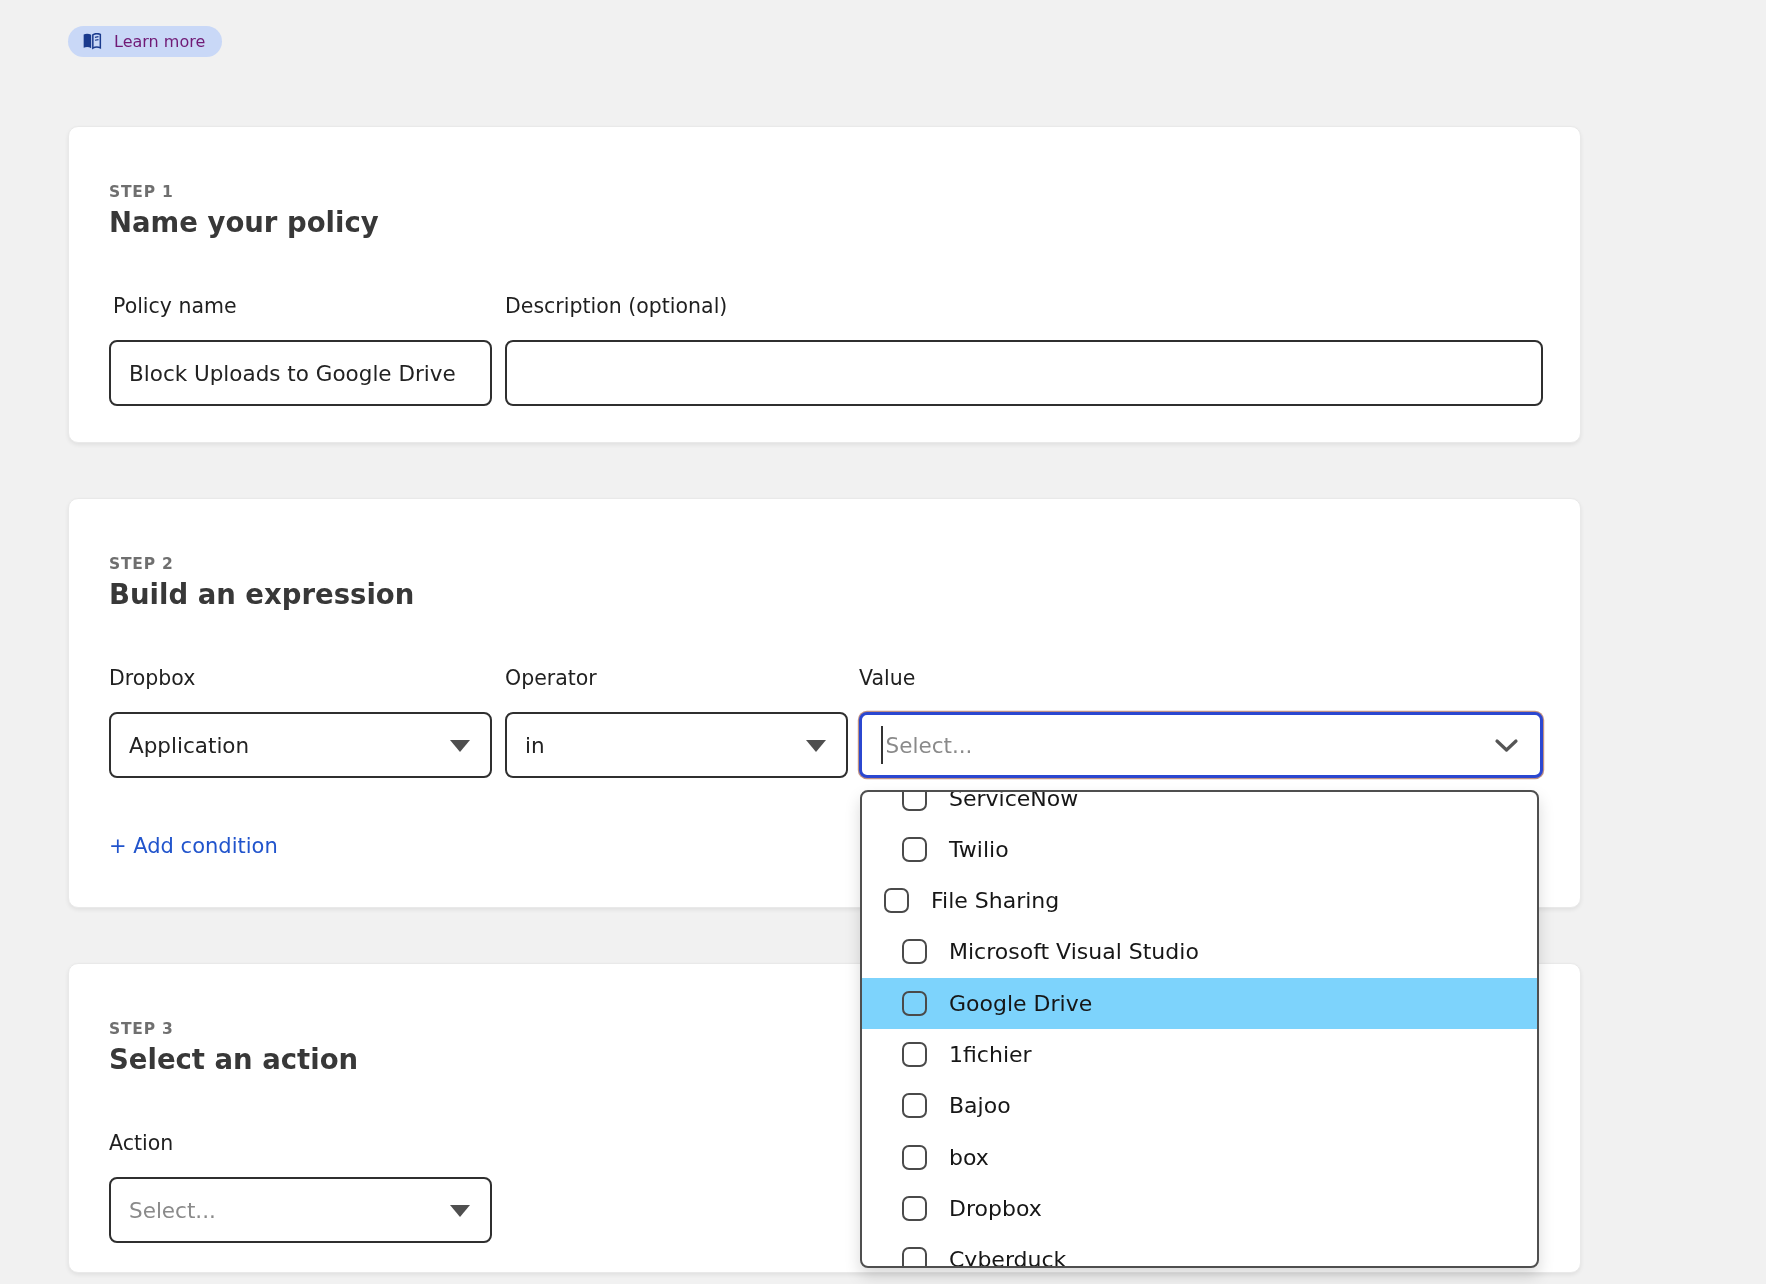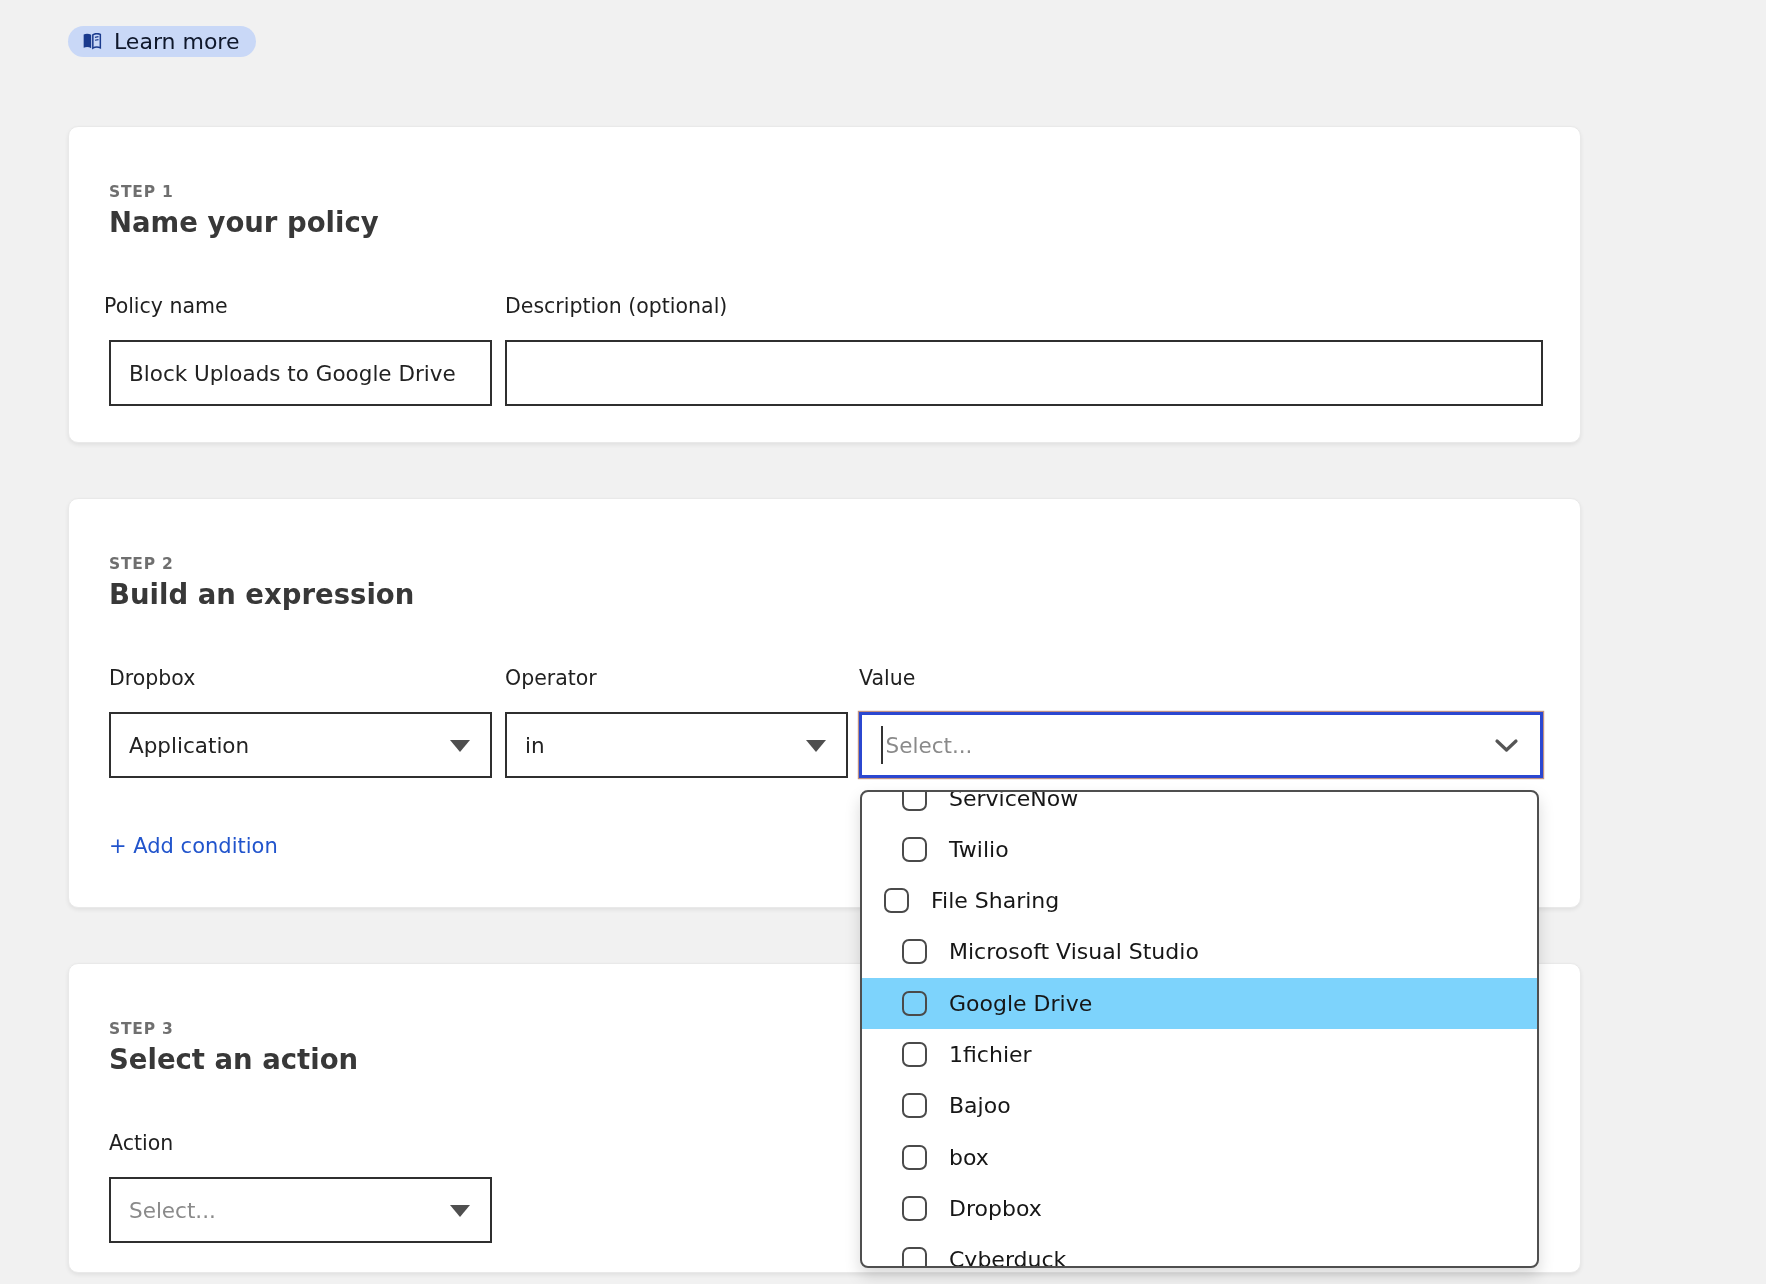--- a/index.html
+++ b/index.html
@@ -1,35 +1,35 @@
 <!DOCTYPE html>
 <html><head>
 <meta charset="utf-8">
 <style>
   * { margin:0; padding:0; box-sizing:border-box; }
   html,body { width:1766px; height:1284px; }
   body { background:#f1f1f1; font-family:"DejaVu Sans",sans-serif; position:relative; overflow:hidden; }
 
   .pill { position:absolute; left:68px; top:26px; height:31px; border-radius:16px;
           background:#c9d8f7; display:flex; align-items:center; padding:0 17px 0 14px; gap:12px; cursor:pointer; }
-  .pill-label { font-size:22px; color:#0f172a; }
+  .pill-label { font-size:16px; color:#701a75; }
 
   .card { position:absolute; left:68px; width:1513px; background:#fff; border:1px solid #e9e9e9;
           border-radius:10px; box-shadow:0 2px 4px rgba(0,0,0,.07); }
   #card1 { top:126px; height:317px; }
   #card2 { top:498px; height:410px; }
   #card3 { top:963px; height:310px; }
 
   .card-step { position:absolute; left:40px; top:44px; font-size:15.5px; font-weight:bold;
                color:#6f6f6f; letter-spacing:.8px;margin-top:12px; }
   .card-title { position:absolute; left:40px; top:79px; font-size:27.5px; font-weight:bold; color:#383838; }
   .f-label { position:absolute; top:167px; font-size:20.5px; color:#1f1f1f; }
 
   .ibox { position:absolute; top:213px; height:66px; background:#fff; border:2px solid #2f2f2f;
-          border-radius:0; display:flex; align-items:center; padding:0 18px; font-size:21.5px; color:#222; white-space:nowrap; }
+          border-radius:8px; display:flex; align-items:center; padding:0 18px; font-size:21.5px; color:#222; white-space:nowrap; }
   .tri { position:absolute; right:20px; top:50%; margin-top:-5px; width:0; height:0;
          border-left:10px solid transparent; border-right:10px solid transparent; border-top:12px solid #4f4f4f; }
   .placeholder { color:#8a8a8a; }
 
   #value-select { border:3px solid #2b47d0; box-shadow:0 0 0 1.2px rgba(140,55,30,.55); padding:0 19px; }
   .caret-bar { width:1.6px; height:38px; background:#333; margin-right:3px; }
   .chev { position:absolute; right:21px; top:50%; margin-top:-7px; }
 
   .add-link { position:absolute; left:40px; top:335px; font-size:21px; color:#2154cc; cursor:pointer; }
 
@@ -52,21 +52,21 @@
     <path d="M22 1.5 C19 0.2 15.5 0.4 13 2 L13 18 C15.5 16.4 19 16.2 22 17.5 Z" fill="none" stroke="#1a3a8d" stroke-width="1.8"></path>
     <line x1="15.5" y1="5" x2="19.8" y2="4.2" stroke="#1a3a8d" stroke-width="1.5"></line>
     <line x1="15.5" y1="8.5" x2="19.8" y2="7.7" stroke="#1a3a8d" stroke-width="1.5"></line>
   </svg>
   <span class="pill-label">Learn more</span>
 </div>
 
 <div class="card" id="card1">
   <div class="card-step">STEP 1</div>
   <div class="card-title">Name your policy</div>
-  <div class="f-label" style="left:35px">Policy name</div>
+  <div class="f-label" style="left:44px">Policy name</div>
   <div class="f-label" style="left:436px">Description (optional)</div>
   <div class="ibox" style="left:40px; width:383px;">
     <span>Block Uploads to Google Drive</span>
   </div>
   <div class="ibox" style="left:436px; width:1038px;">
     <span></span>
   </div>
 </div>
 
 <div class="card" id="card2">

